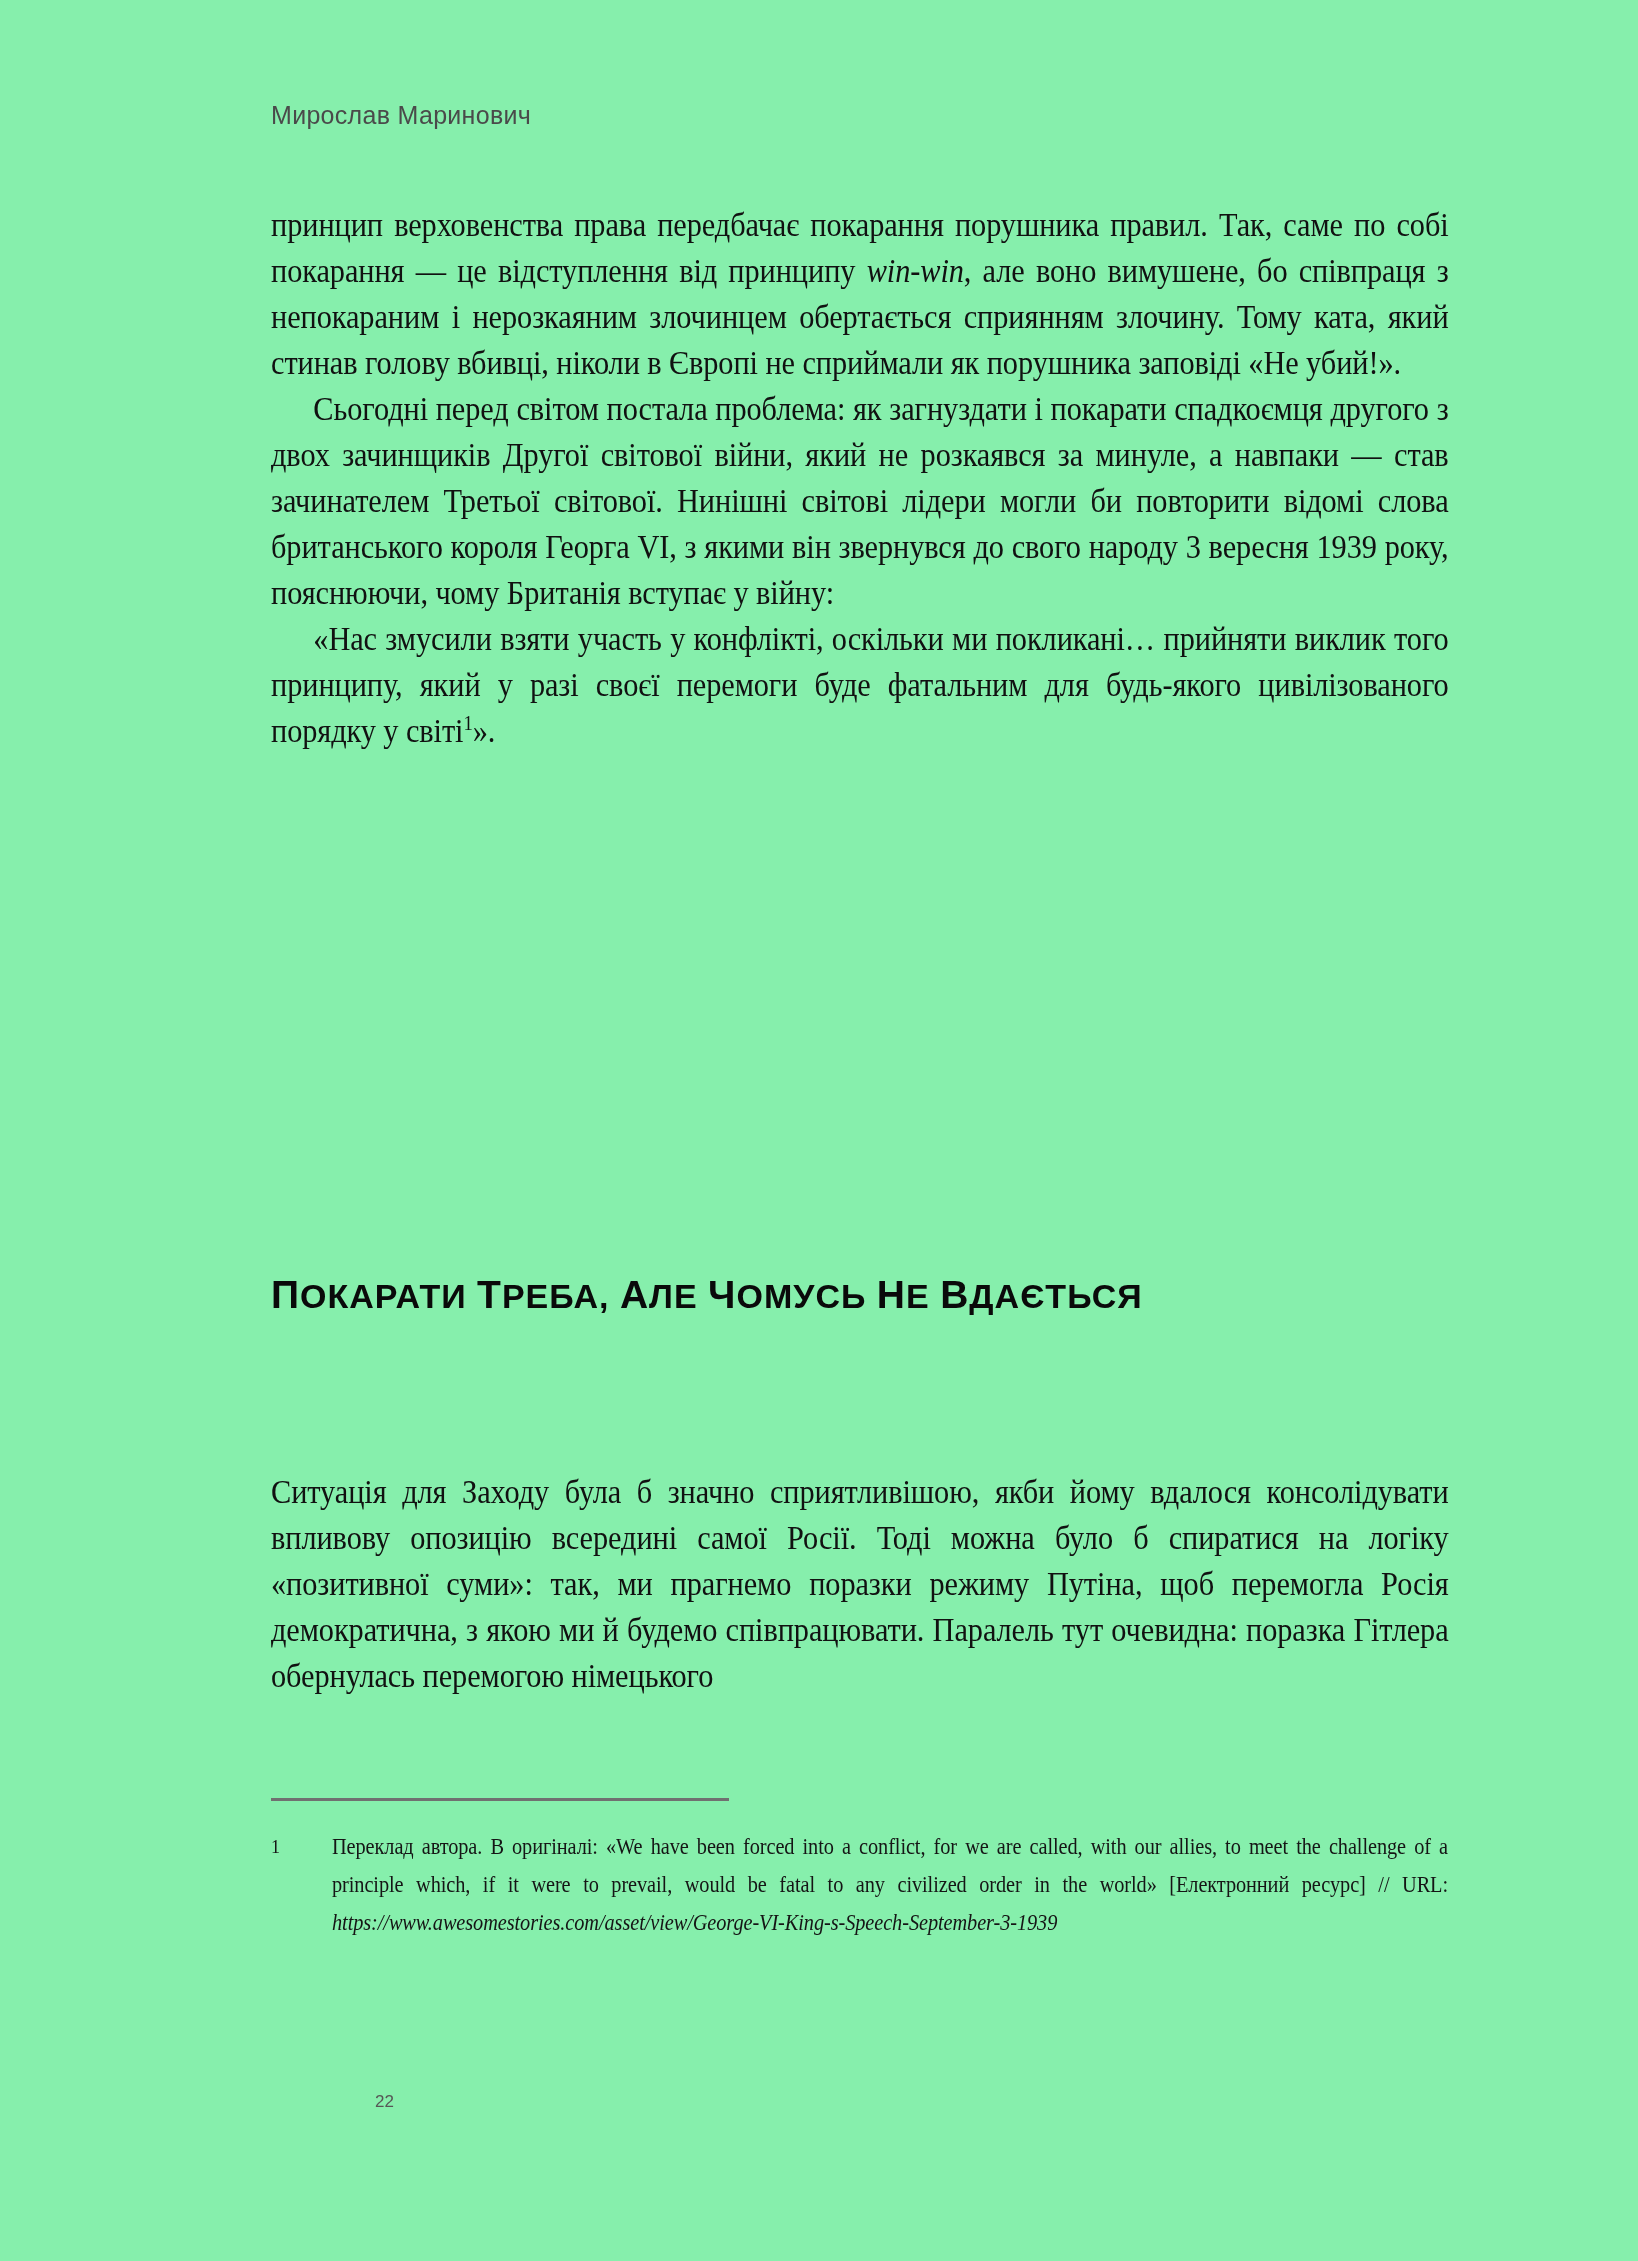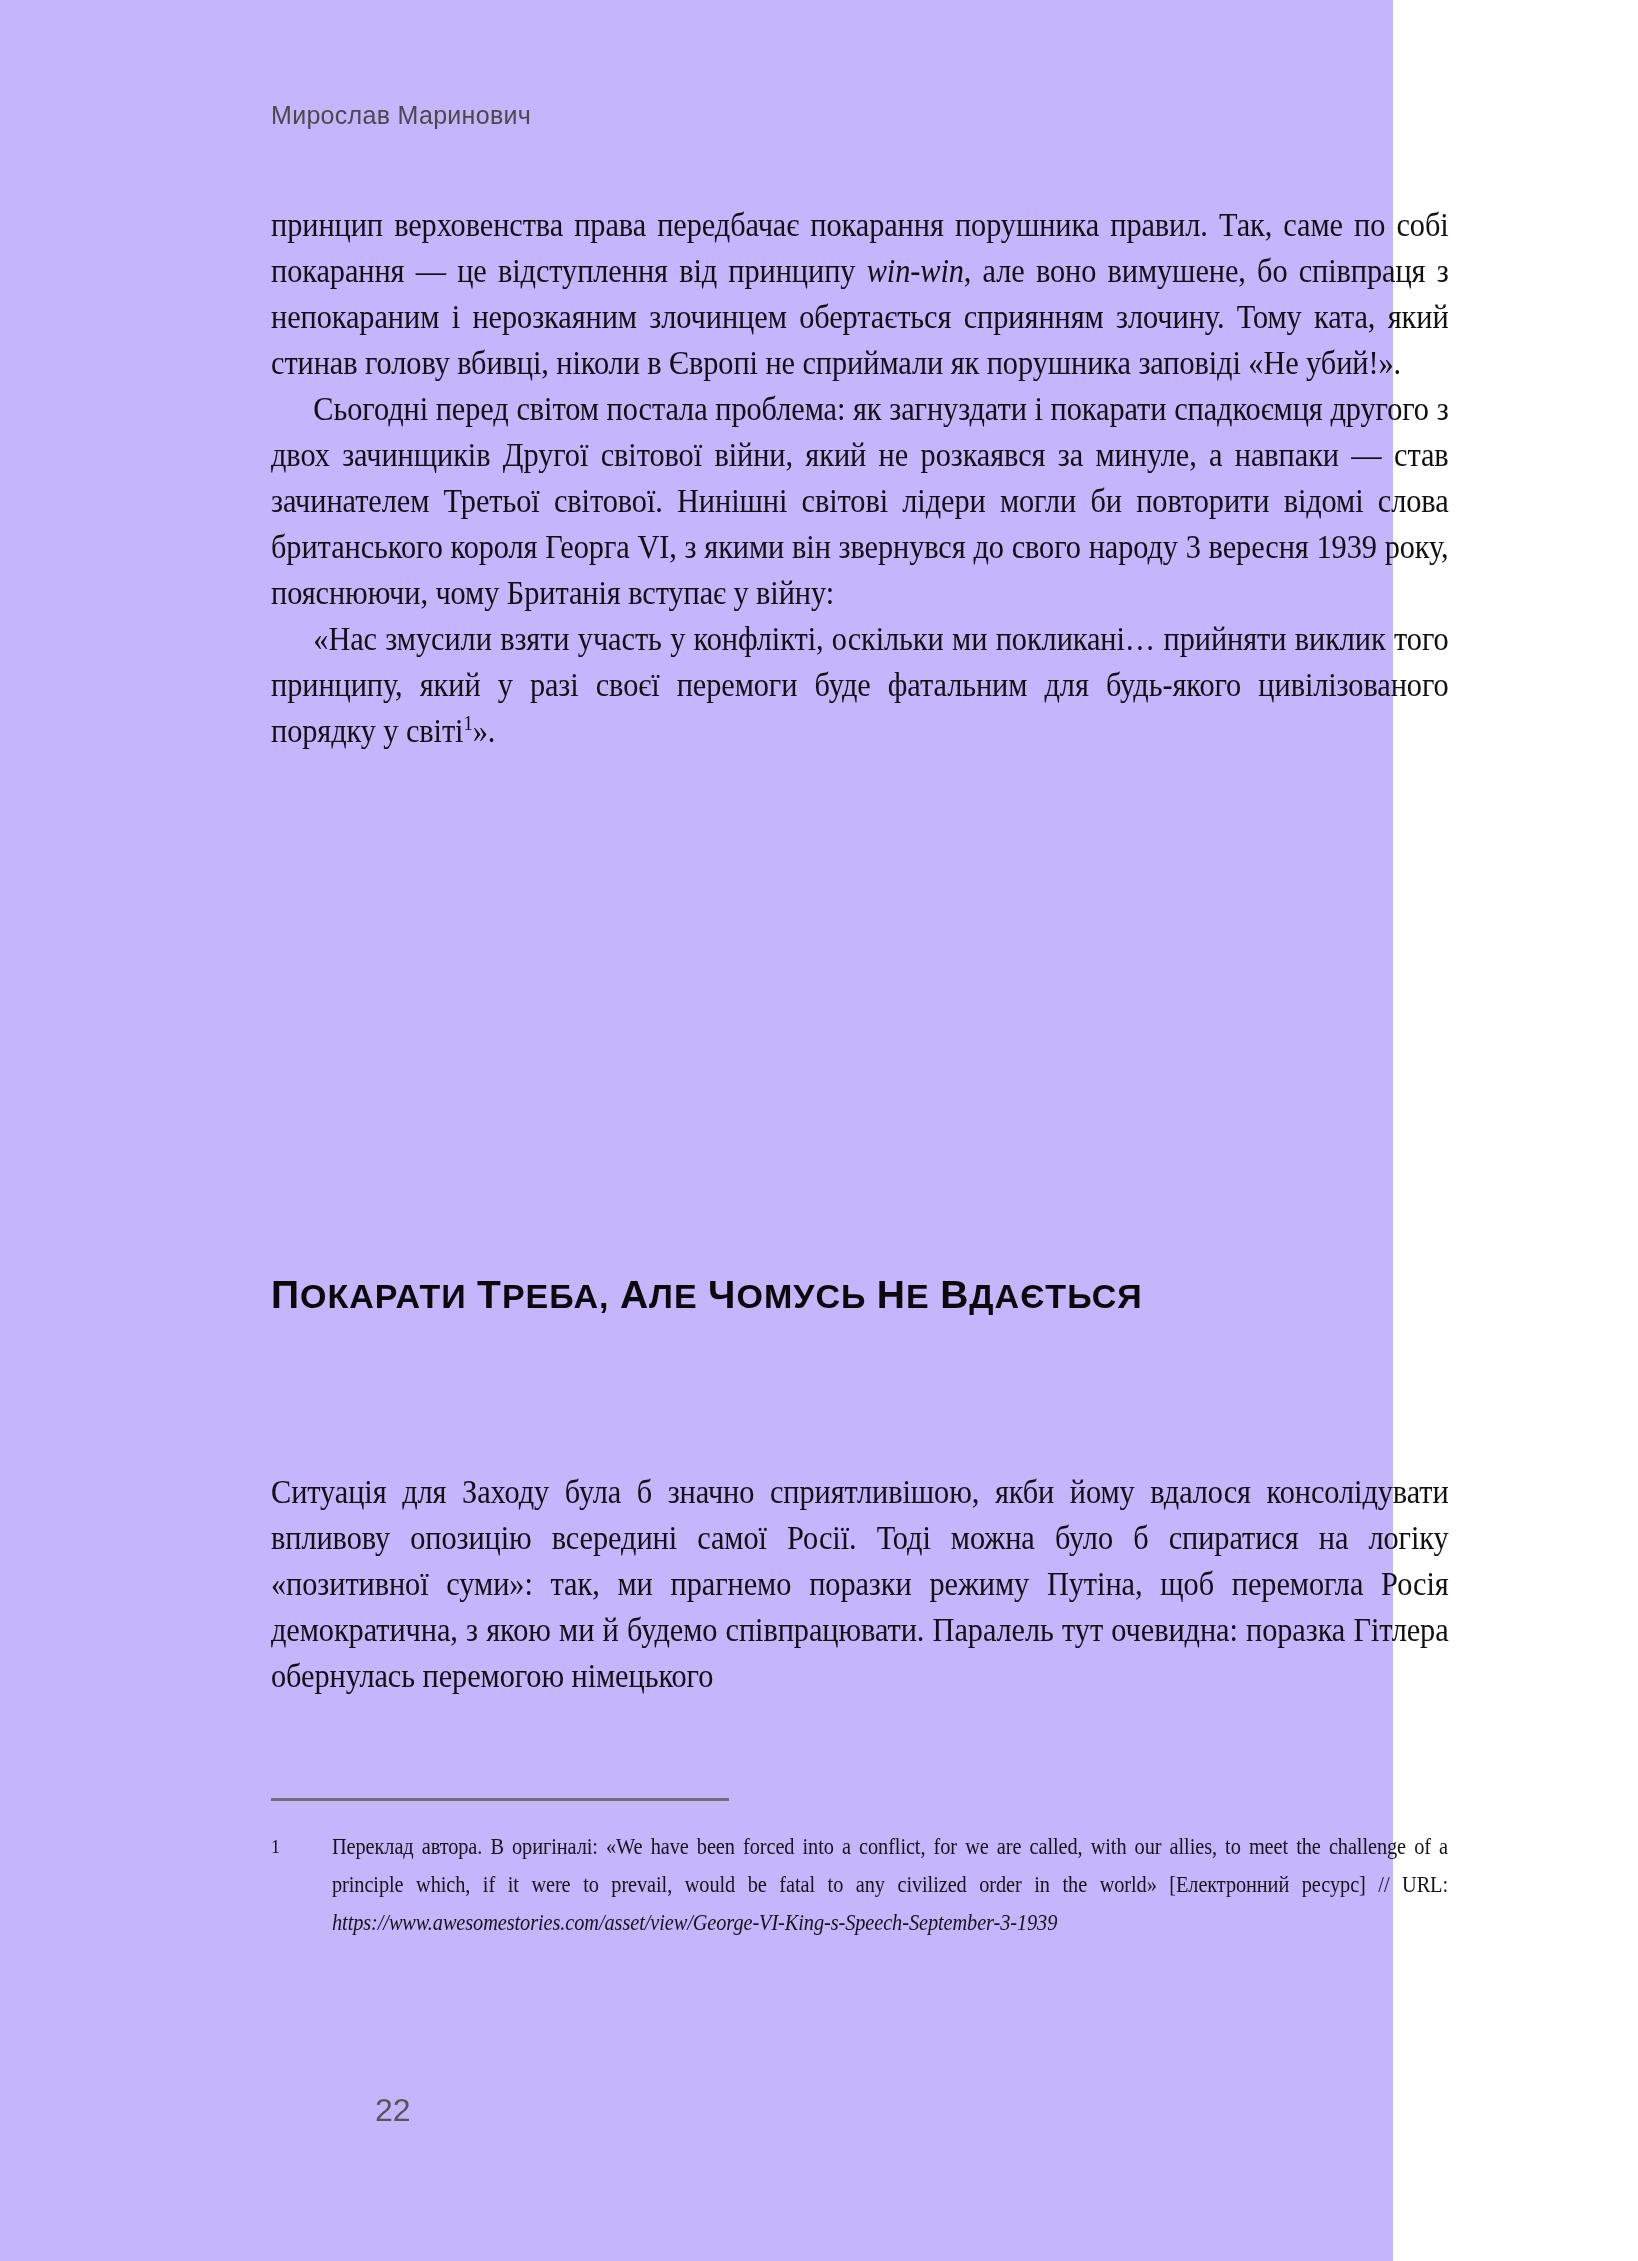--- a/index.html
+++ b/index.html
@@ -12,23 +12,23 @@
     height: 2261px;
     position: relative;
     font-family: "Liberation Serif", "DejaVu Serif", serif;
     color: #111111;
     overflow: hidden;
   }
 
   .page {
     position: absolute;
     left: 0; top: 0;
-    width: 1393px;
+    width: 1638px;
     height: 2261px;
-    background: #c4b5fd;
+    background: #86efac;
     text-decoration: underline;
   }
 
   
   .running-head {
     position: absolute;
     left: 271px;
     top: 101px;
     font-family: "Liberation Sans", "DejaVu Sans", sans-serif;
     font-size: 25px;
@@ -128,21 +128,21 @@
     letter-spacing: -0.1px;
   }
   .footnote .fn-body i { font-style: italic; }
 
   
   .page-number {
     position: absolute;
     left: 375px;
     top: 2092px;
     font-family: "Liberation Sans", "DejaVu Sans", sans-serif;
-    font-size: 32px;
+    font-size: 17px;
     color: #565656;
     text-align: center;
   }
 </style>
 </head>
 <body>
 
 <div class="page">
 
   <div class="running-head">Мирослав Маринович</div>

